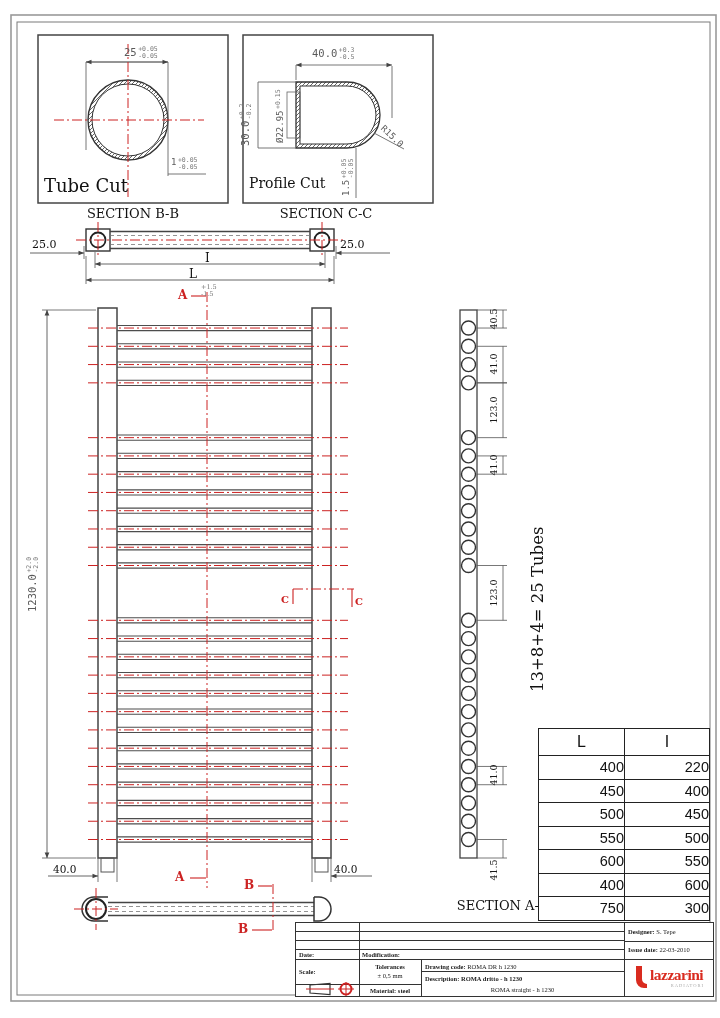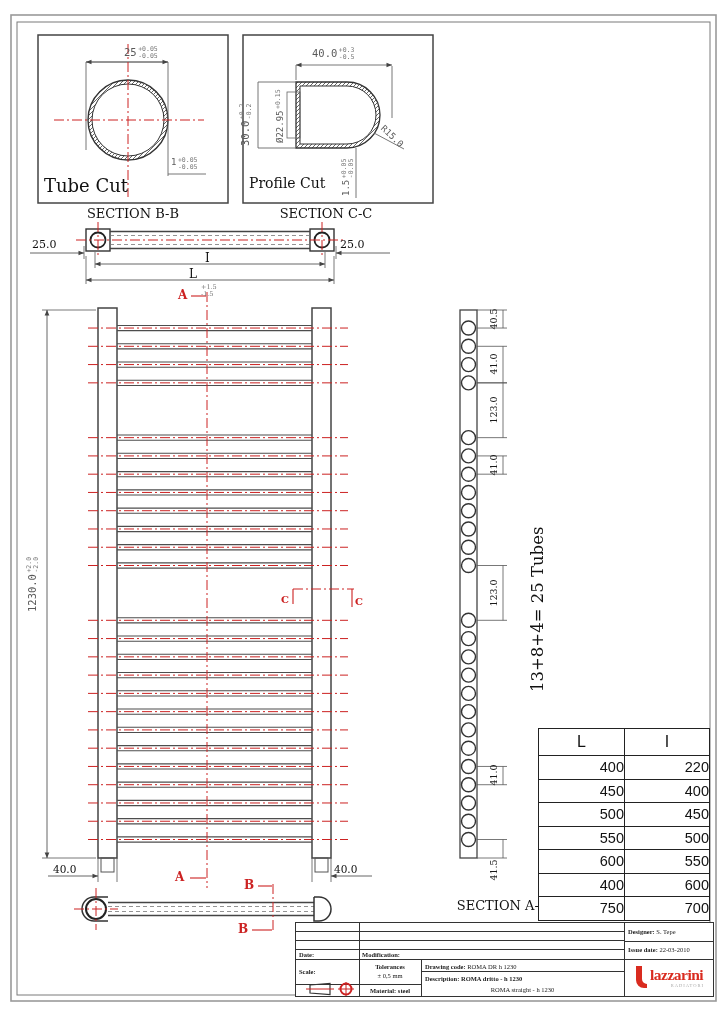--- a/index.html
+++ b/index.html
@@ -363,21 +363,21 @@
       <div class="tcell c2">400</div>
       <div class="tcell">500</div>
       <div class="tcell c2">450</div>
       <div class="tcell">550</div>
       <div class="tcell c2">500</div>
       <div class="tcell">600</div>
       <div class="tcell c2">550</div>
       <div class="tcell">400</div>
       <div class="tcell c2">600</div>
       <div class="tcell">750</div>
-      <div class="tcell c2">700</div>
+      <div class="tcell c2">300</div>
     </div>
 
   <div id="titleblock">
     <div class="tb-v" style="left:63px;top:0;height:73px;"></div>
     <div class="tb-v" style="left:125px;top:36px;height:37px;"></div>
     <div class="tb-v" style="left:328px;top:0;height:73px;"></div>
     <div class="tb-h" style="left:0;top:8px;width:328px;"></div>
     <div class="tb-h" style="left:0;top:17px;width:328px;"></div>
     <div class="tb-h" style="left:0;top:26px;width:328px;"></div>
     <div class="tb-h" style="left:0;top:36px;width:328px;"></div>

